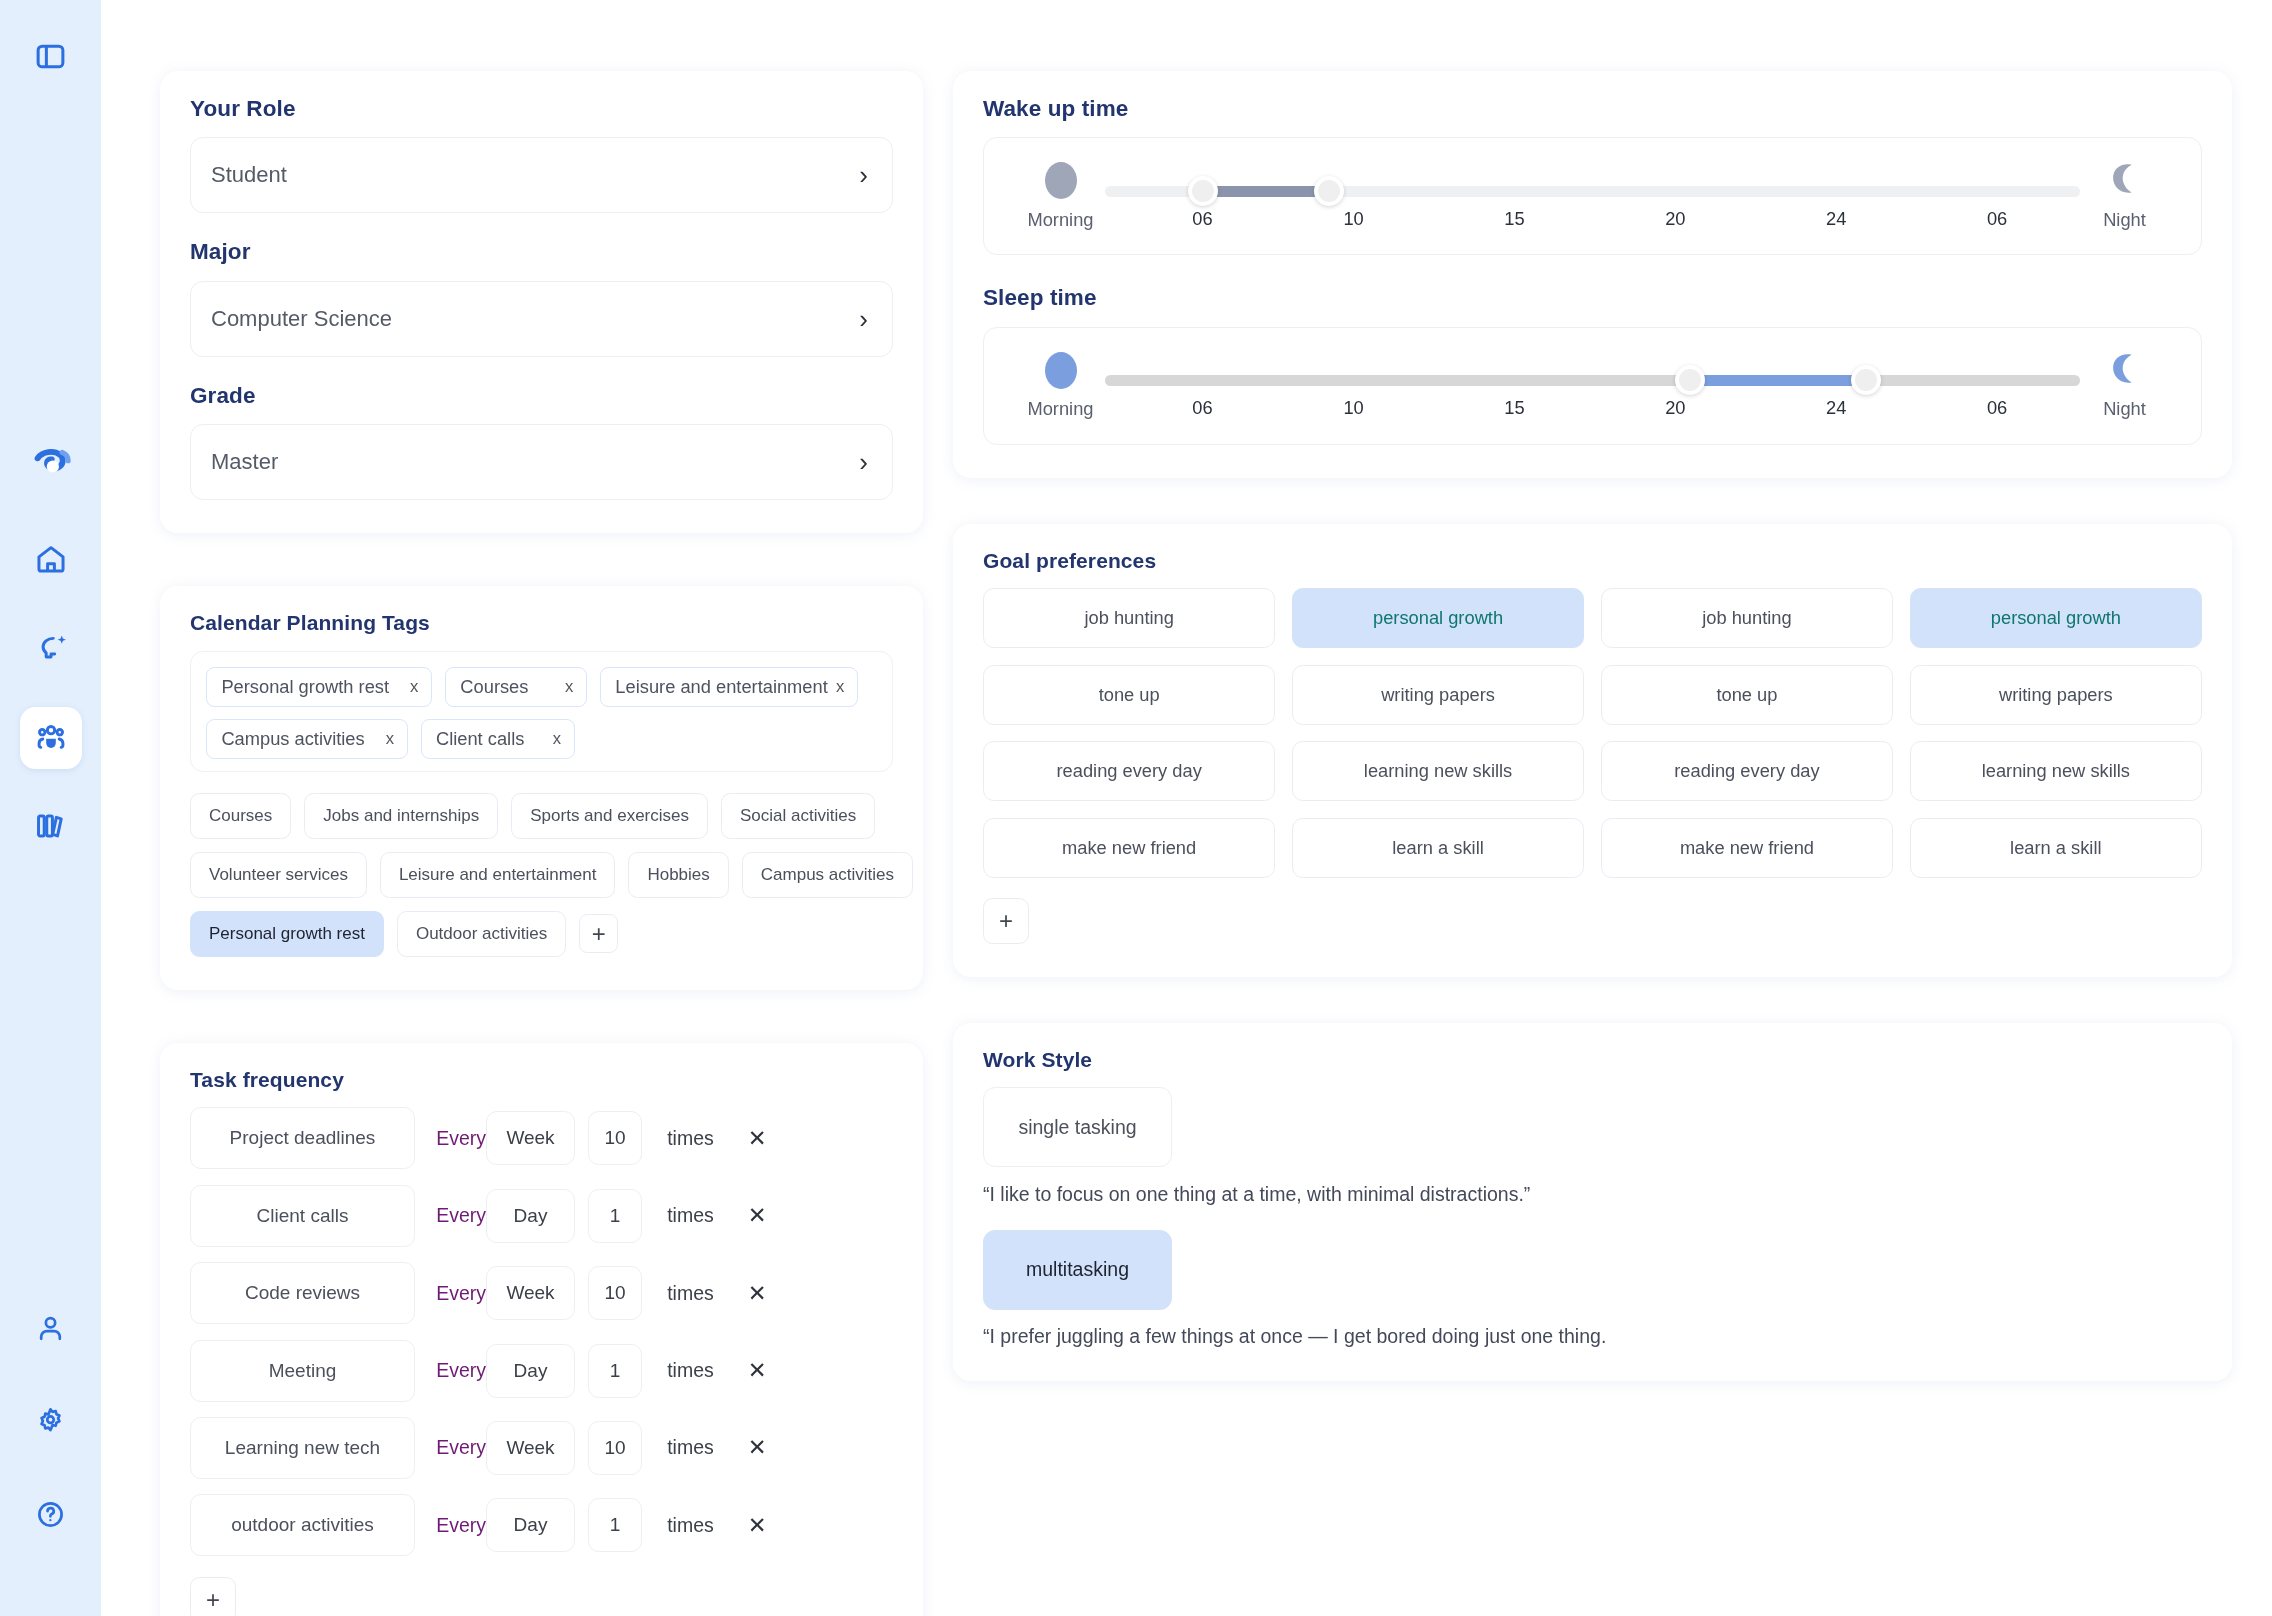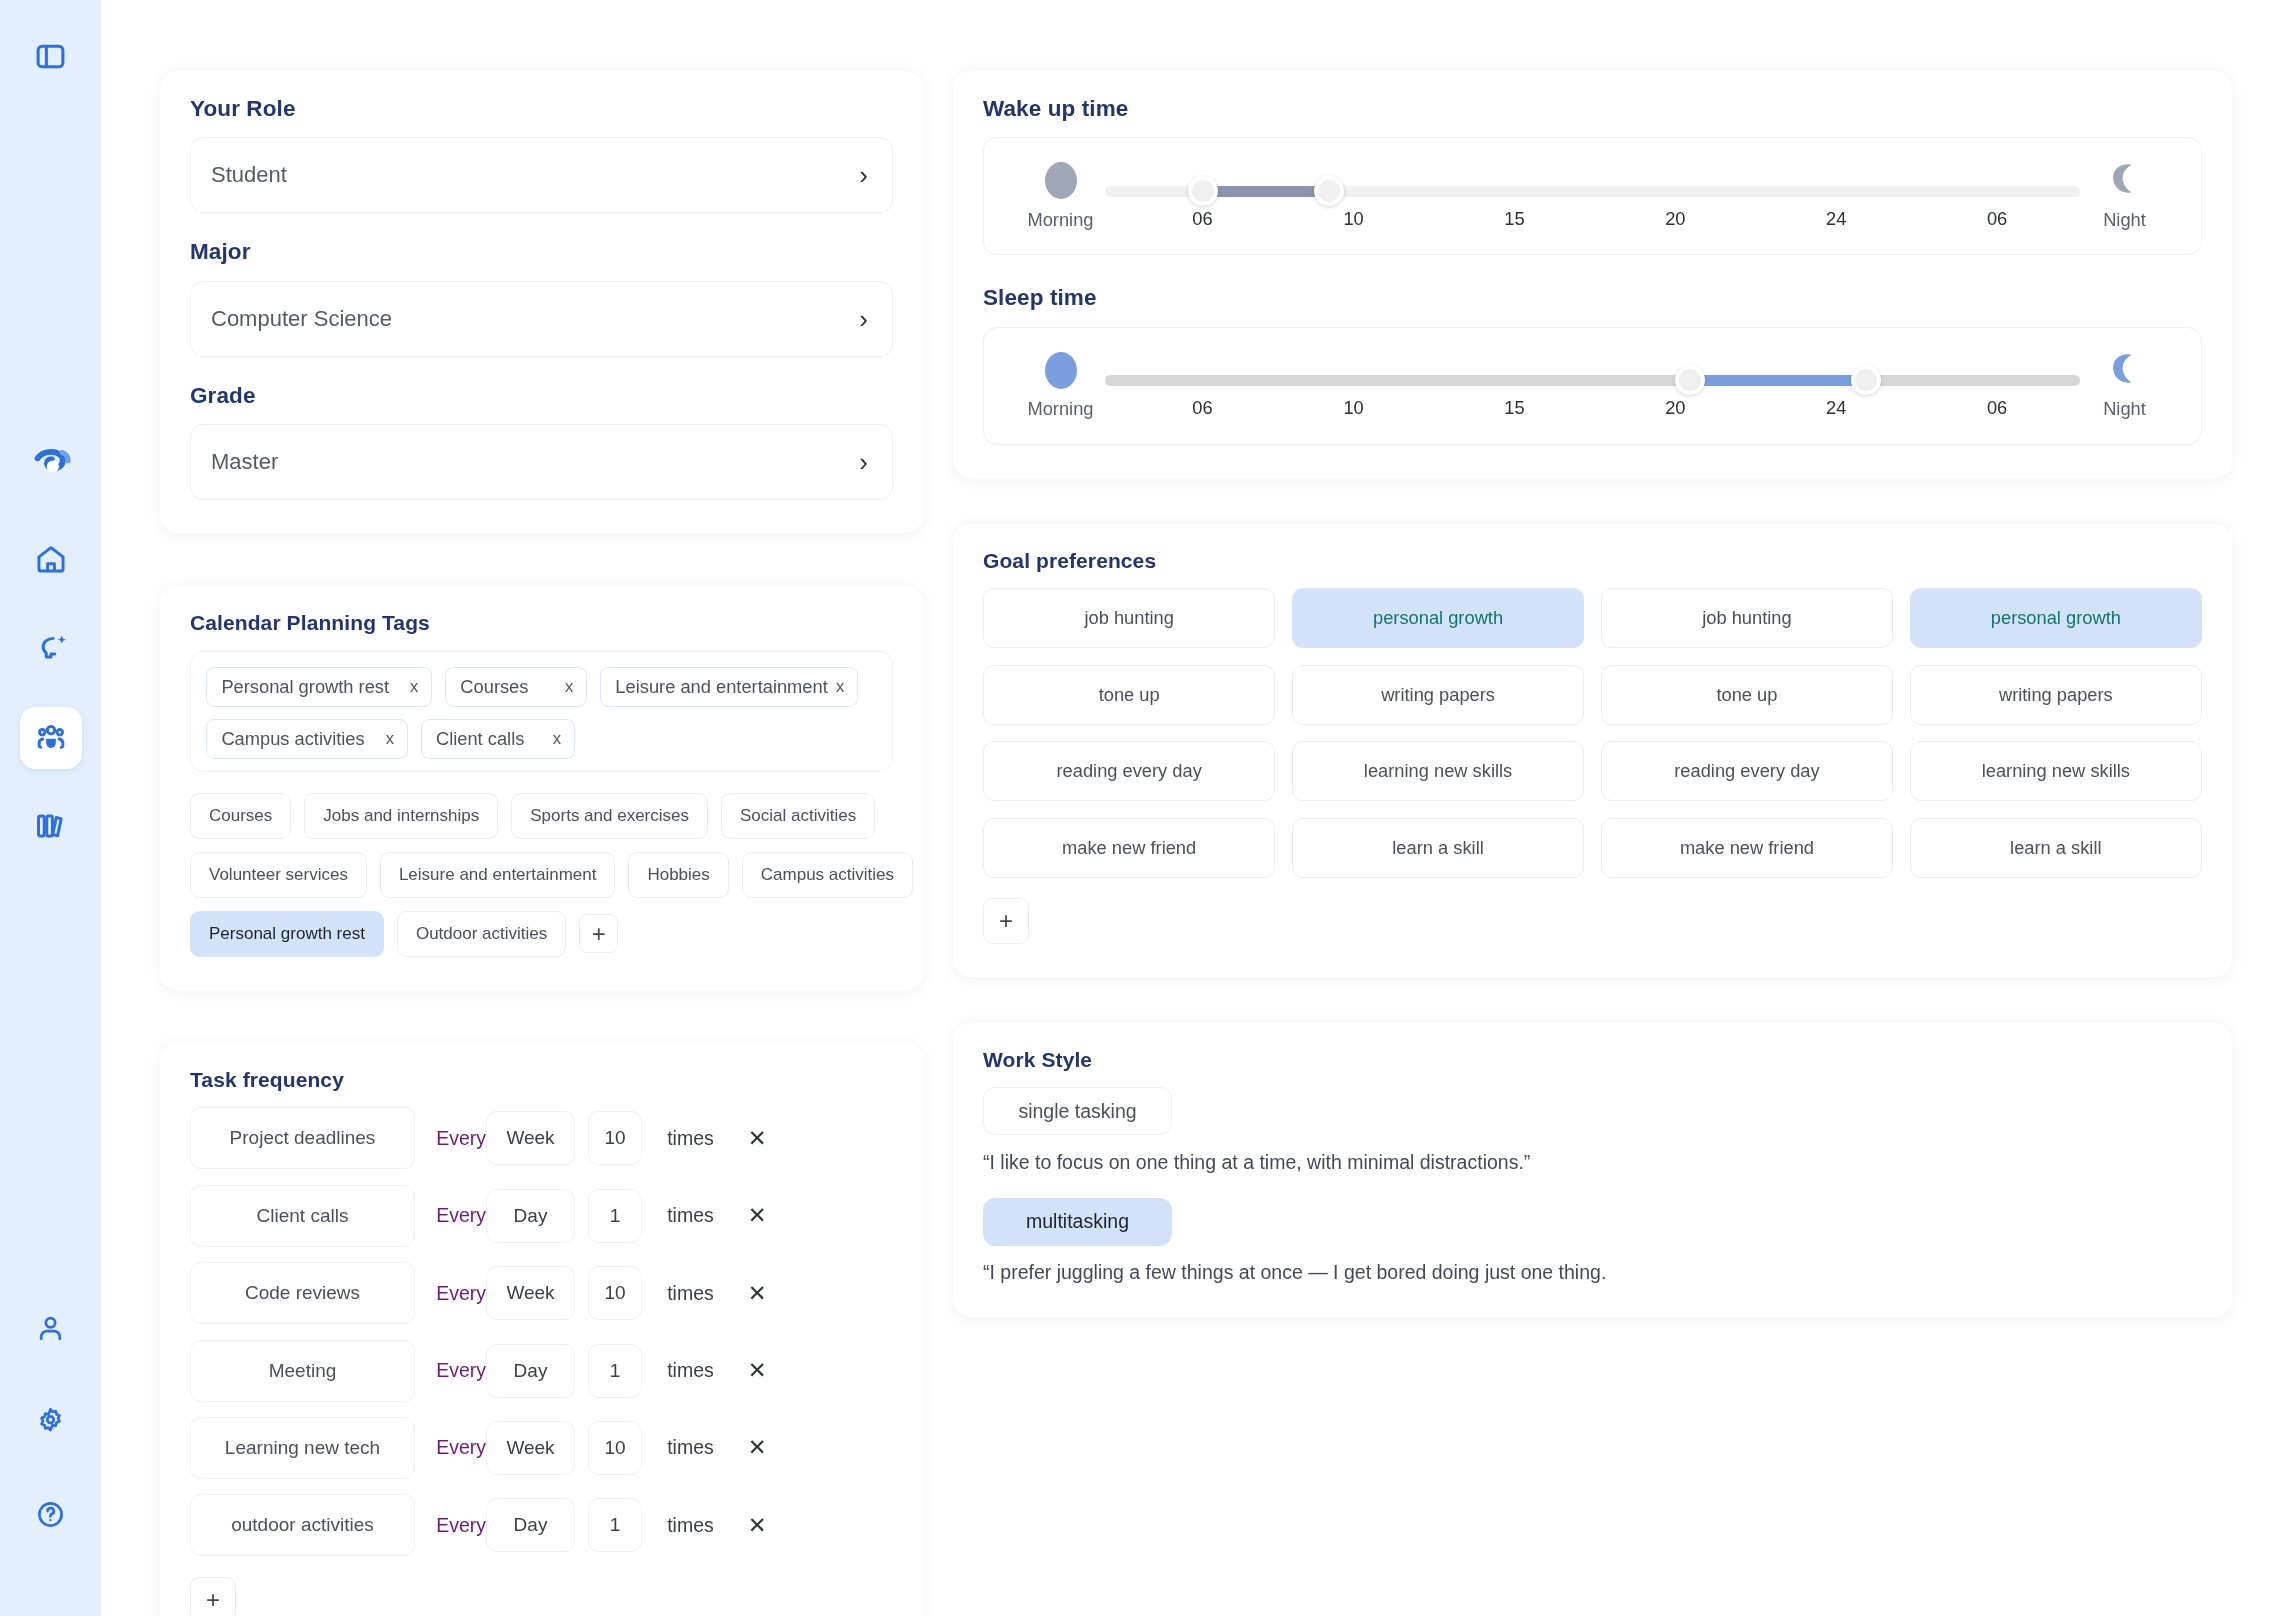--- a/index.html
+++ b/index.html
@@ -156,21 +156,21 @@
   .goal-cell {
     height: 60px; border:1.2px solid #e9edf3; border-radius: 10.7px; background:#fff;
     display:flex; align-items:center; justify-content:center;
     color:#4b505c; font-size: 18.3px;
   }
   .goal-cell.selected { background:#d3e2fb; border-color:#d3e2fb; color:#0f766e; }
   .goal-add { margin-top: 20px; }
 
   
   .ws-opt {
-    width: 189px; height: 48px; border:1.2px solid #eceff4; border-radius: 12px;
+    width: 189px; height: 80px; border:1.2px solid #eceff4; border-radius: 12px;
     display:flex; align-items:center; justify-content:center;
     color:#4b505c; font-size: 19.5px; background:#fff;
   }
   .ws-opt.selected { background:#d3e2fb; border-color:#d3e2fb; color:#1d2330; }
   .ws-quote { color:#44495a; font-size: 19.5px; margin: 15.4px 0 24px 0; }
   .ws-quote.last { margin-bottom: 0; }
 </style>
 </head>
 <body>
 

